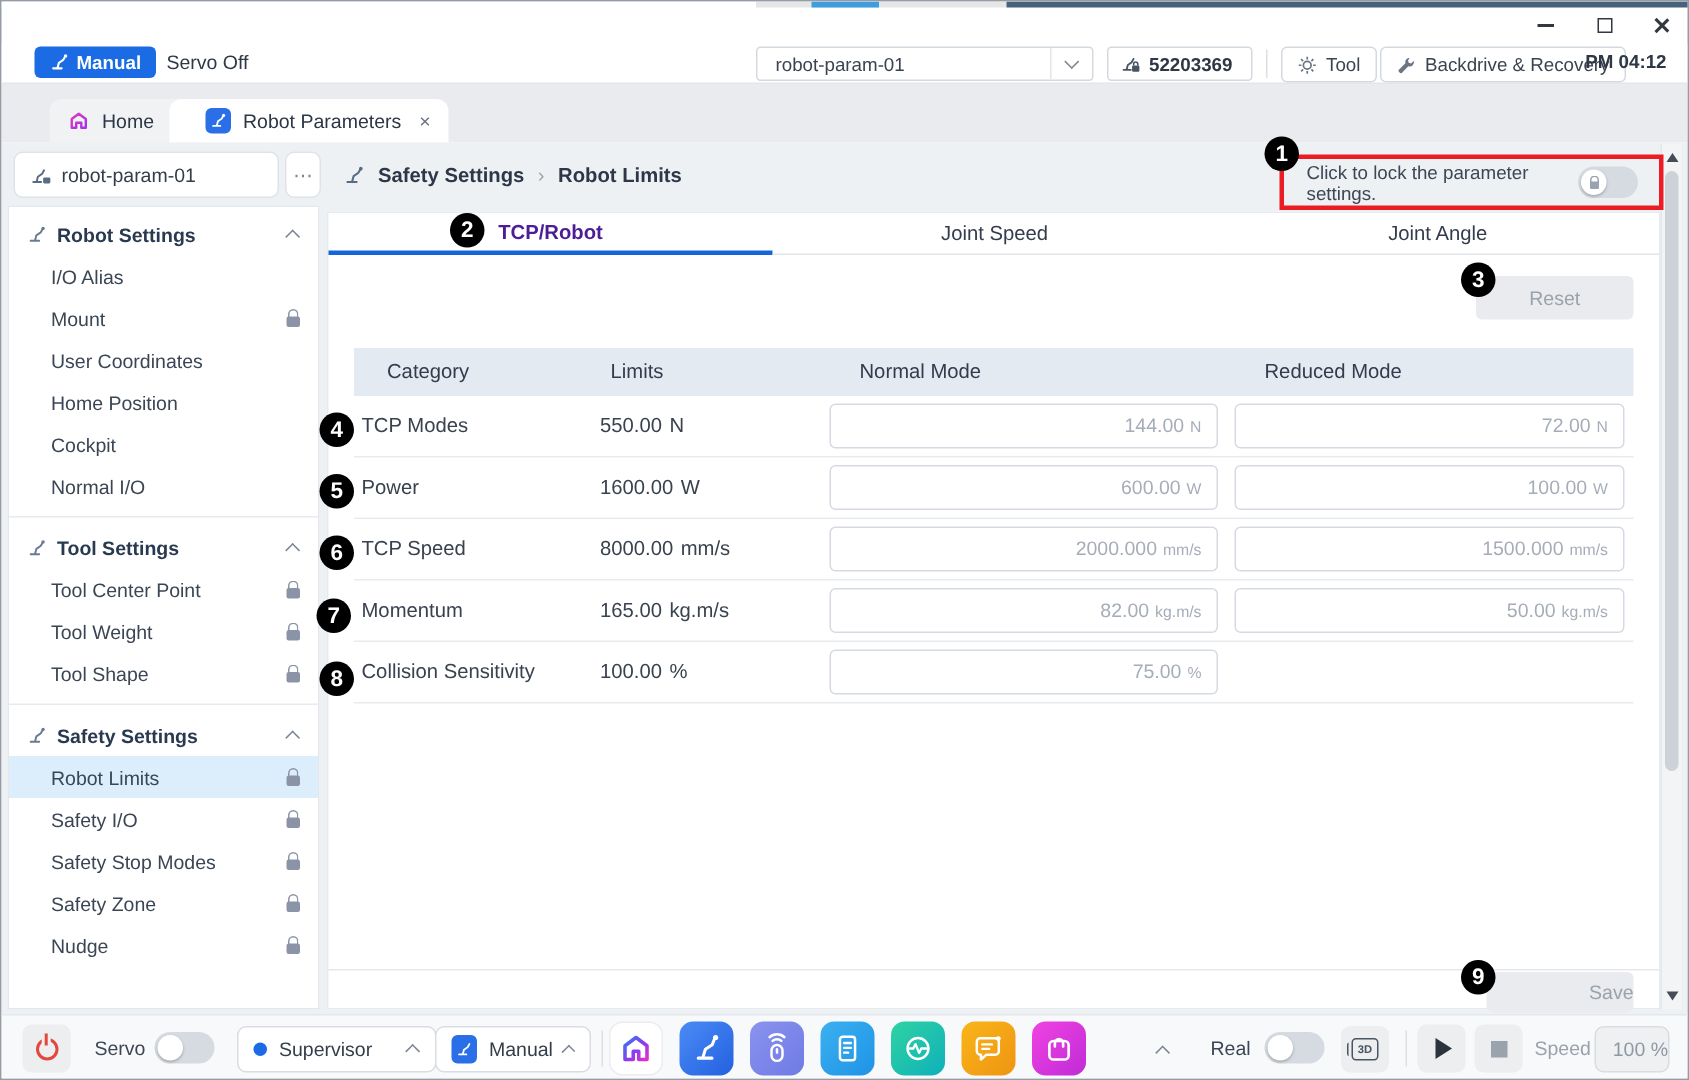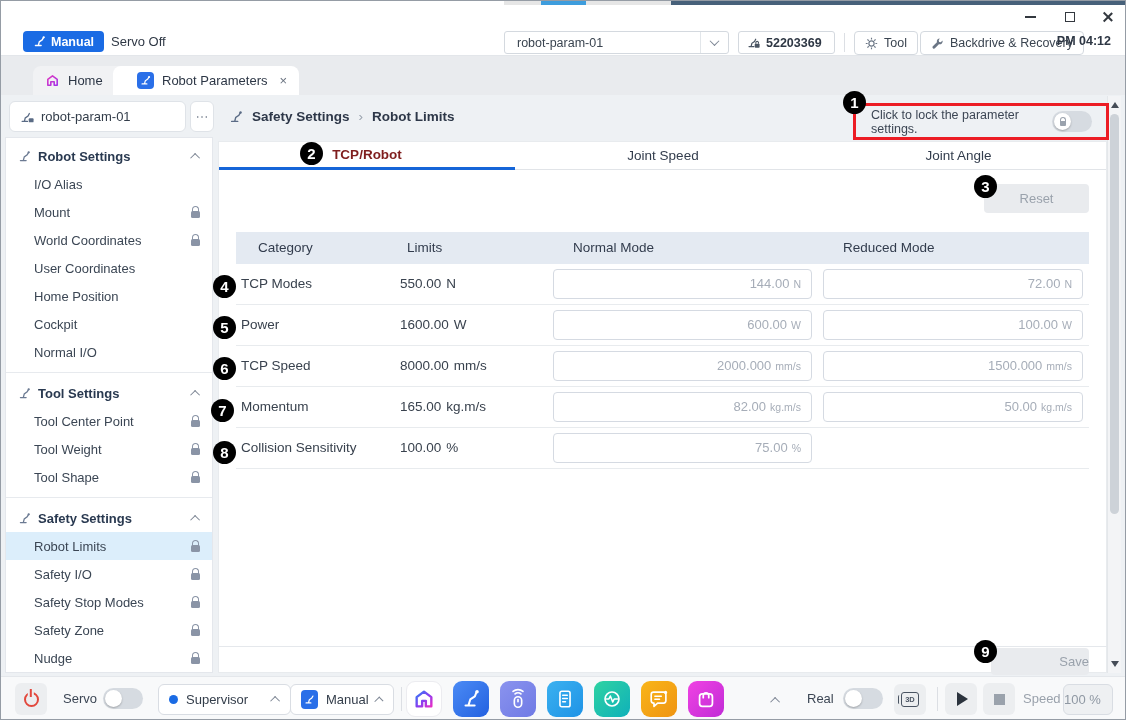--- a/index.html
+++ b/index.html
@@ -65,21 +65,21 @@
   .lock-txt { font-size:12.5px; color:#3c4654; margin-left:15px; flex:1; }
   .toggle { position:relative; width:40px; height:21px; background:#d6dbe1; border-radius:11px; cursor:pointer; flex:none; }
   .toggle .knob { position:absolute; left:2px; top:2px; width:17px; height:17px; background:#fff; border-radius:50%; box-shadow:0 1px 2px rgba(0,0,0,.25); display:flex; align-items:center; justify-content:center; }
   .mini-lock { width:6px; height:5px; background:#9aa2ad; border-radius:1px; position:relative; margin-top:3px; }
   .mini-lock:before { content:''; position:absolute; top:-4px; left:0; width:4px; height:4px; border:1.2px solid #9aa2ad; border-bottom:none; border-radius:3px 3px 0 0; }
   .lock-banner-toggle { margin-right:14px; }
 
   
   .main-panel { position:absolute; left:217px; top:140px; width:889px; height:532px; background:#fff; border:1px solid #e8ebee; }
   .ptab { position:absolute; top:0; height:28px; width:296px; display:flex; align-items:center; justify-content:center; font-size:13.5px; color:#333d4d; cursor:pointer; border-bottom:1px solid #e1e4e8; }
-  .ptab.active { color:#7f1d1d; border-bottom:3px solid #1565d8; font-weight:bold; }
+  .ptab.active { color:#4c1d95; border-bottom:3px solid #1565d8; font-weight:bold; }
   .btn { display:flex; align-items:center; justify-content:center; background:#e9ebee; border-radius:4px; font-size:13px; color:#9aa2ac; cursor:pointer; }
   .thead { position:absolute; left:17px; top:90px; width:853px; height:32px; background:#e4eaf2; }
   .thead span { position:absolute; top:8px; font-size:13.5px; color:#323c4d; }
   .trow { position:absolute; left:17px; width:853px; height:41px; border-bottom:1px solid #e8ebee; }
   .trow .cat { position:absolute; left:5px; top:12px; font-size:13.5px; color:#39424e; }
   .trow .lim { position:absolute; left:164px; top:12px; font-size:13.5px; color:#39424e; }
   .trow .lim .u { margin-left:5px; }
   .tinput { position:absolute; top:5px; height:30px; background:#fff; border:1px solid #d5dae2; border-radius:4px; display:flex; align-items:baseline; justify-content:flex-end; padding:0 10px; cursor:text; }
   .tinput .v { font-size:13px; color:#a6adb8; line-height:28px; }
   .tinput .u { font-size:10.5px; color:#a6adb8; margin-left:4px; }
@@ -107,21 +107,21 @@
   .blue-dot { width:9px; height:9px; border-radius:50%; background:#1a6be4; }
   .mini-robot-sq { width:19px; height:19px; background:#2a6fe8; border-radius:4px; display:flex; align-items:center; justify-content:center; color:#fff; }
   .chev { display:inline-block; width:7px; height:7px; border-right:1.6px solid #7d8694; border-bottom:1.6px solid #7d8694; }
   .chev.down { transform:rotate(45deg) translate(-1px,-1px); }
   .chev.up { transform:rotate(-135deg) translateY(-2px); }
   .app { position:absolute; top:4px; width:36px; height:36px; border-radius:9px; display:flex; align-items:center; justify-content:center; cursor:pointer; }
   .play-ic { width:0; height:0; border-left:11px solid #2b333d; border-top:7px solid transparent; border-bottom:7px solid transparent; margin-left:3px; }
   .stop-ic { width:11px; height:11px; background:#9aa2ac; }
   .sim3d { border:1.6px solid #4a5462; border-radius:3px; font-size:7.5px; font-weight:bold; color:#4a5462; padding:2px 3px; position:relative; background:#eceef0; }
   .sim3d:before { content:''; position:absolute; left:-4px; top:2px; bottom:2px; width:2px; border-left:1.6px solid #4a5462; border-radius:2px; }
-  .speed-box { position:absolute; top:7px; height:31px; background:#eef0f2; border:1px solid #d9dde3; border-radius:6px; display:flex; align-items:center; justify-content:flex-start; font-size:13px; color:#8f98a3; }
+  .speed-box { position:absolute; top:7px; height:31px; background:#eef0f2; border:1px solid #d9dde3; border-radius:6px; display:flex; align-items:center; justify-content:flex-end; font-size:13px; color:#8f98a3; }
   svg { display:block; }
 </style>
 </head>
 <body>
 
 <div class="window">
 
   <div class="strip" style="left:0;width:503px;background:#fff;"></div>
   <div class="strip" style="left:503px;width:167px;background:#e6e6e6;"></div>
   <div class="strip" style="left:540px;width:45px;background:#3e9ddd;"></div>
@@ -228,24 +228,20 @@
         <span class="chev up"></span>
       </div>
       <div class="sb-item">
           <span class="sp">I/O Alias</span>
         </div>
       <div class="sb-item">
           <span class="sp">Mount</span>
           <span class="lock"></span>
         </div>
       <div class="sb-item">
-          <span class="sp">World Coordinates</span>
-          <span class="lock"></span>
-        </div>
-      <div class="sb-item">
           <span class="sp">User Coordinates</span>
         </div>
       <div class="sb-item">
           <span class="sp">Home Position</span>
         </div>
       <div class="sb-item">
           <span class="sp">Cockpit</span>
         </div>
       <div class="sb-item">
           <span class="sp">Normal I/O</span>

